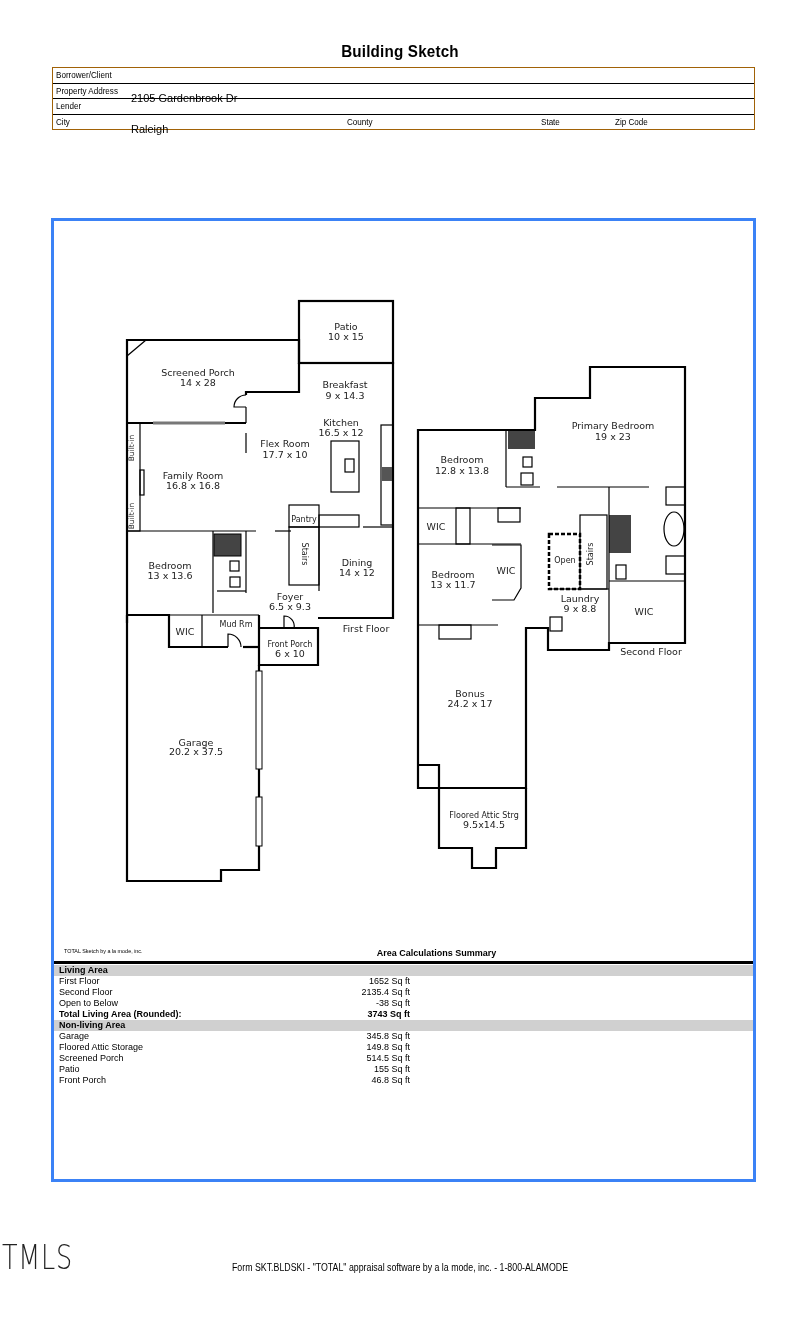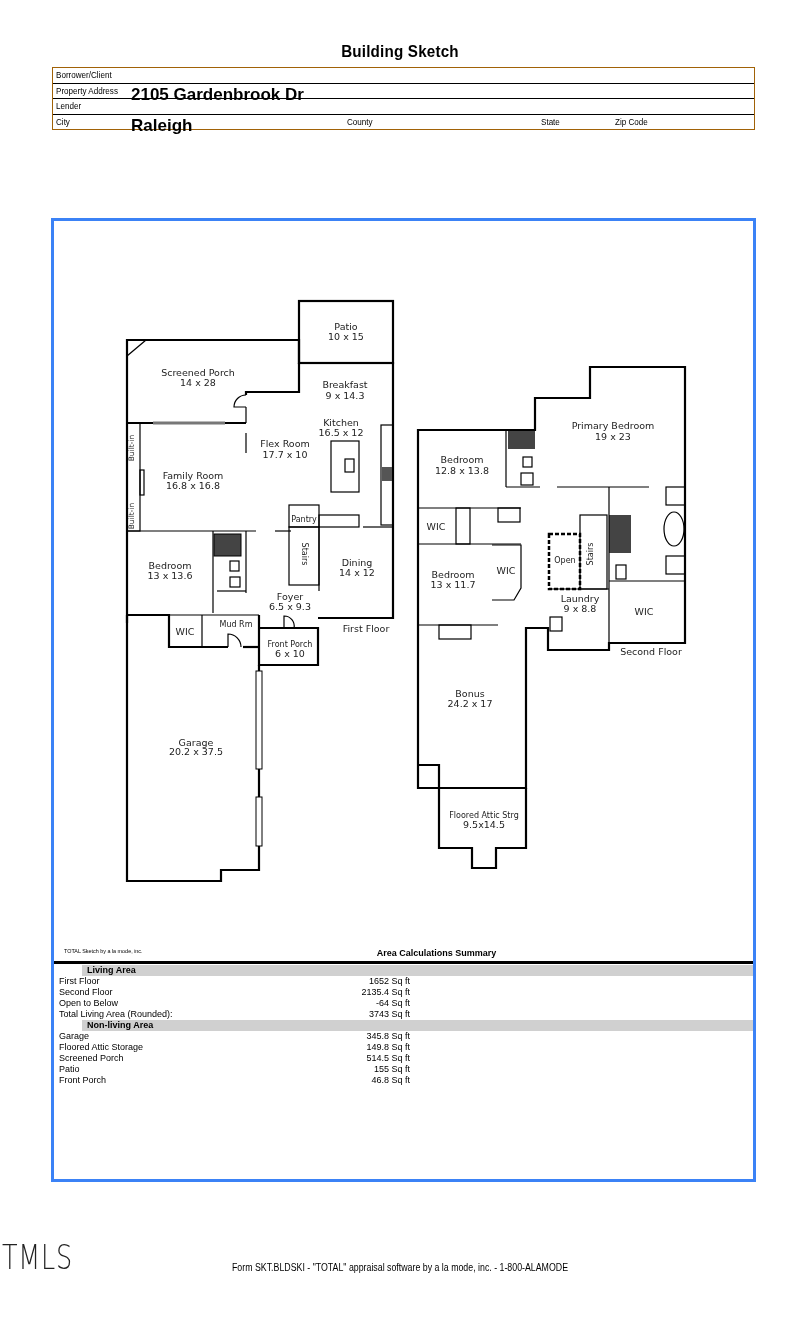--- a/index.html
+++ b/index.html
@@ -2,32 +2,32 @@
 <html><head>
 <meta charset="utf-8">
 <style>
   html,body{margin:0;padding:0;background:#fff;}
   body{width:800px;height:1317px;position:relative;overflow:hidden;font-family:"Liberation Sans",sans-serif;color:#000;}
   .title{position:absolute;left:0;width:800px;top:43px;text-align:center;font-family:"Liberation Sans",sans-serif;font-weight:bold;font-size:16px;letter-spacing:0.2px;transform:scaleX(0.95);}
   .hdr{position:absolute;left:52px;top:67px;width:701px;border:1px solid #a16207;font-family:"Liberation Sans Narrow","Liberation Sans",sans-serif;}
   .hdr .row{position:relative;height:14.5px;border-bottom:1px solid #000;font-size:10px;}
   .hdr .row:last-child{border-bottom:none;}
   .hdr .lbl{position:absolute;left:3px;top:1px;font-size:9.5px;transform:scaleX(0.85);transform-origin:left;}
-  .hdr .val{position:absolute;top:1px;font-size:17px;font-weight:bold;}
+  .hdr .val{position:absolute;top:8px;font-size:11px;}
   .frame{position:absolute;left:51px;top:218px;width:699px;height:958px;border:3px solid #3b82f6;}
   .plan{position:absolute;left:0;top:0;}
   .small-credit{position:absolute;left:10px;top:727px;font-size:6px;transform:scaleX(0.9);transform-origin:left;}
   .sum-title{position:absolute;left:0;width:765px;top:727px;text-align:center;font-size:9px;font-weight:bold;}
   .sumdiv{position:absolute;left:0;top:740px;width:699px;height:3px;background:#000;}
   .sum{position:absolute;left:0;top:744px;width:699px;font-size:9px;}
-  .sum .sec{background:#d0d0d0;height:11px;line-height:11px;font-weight:bold;padding-left:5px;margin-left:28px;}
+  .sum .sec{background:#d0d0d0;height:11px;line-height:11px;font-weight:bold;padding-left:5px;}
   .sum .r{position:relative;height:11px;line-height:11px;}
   .sum .r .n{position:absolute;left:5px;}
   .sum .r .v{position:absolute;right:343px;}
-  .sum .r.b{font-weight:normal;}
+  .sum .r.b{font-weight:bold;}
   .footer{position:absolute;left:0;width:800px;top:1262px;text-align:center;font-size:10px;transform:scaleX(0.88);}
   .tmls{position:absolute;left:2px;top:1237px;font-size:34px;font-weight:100;letter-spacing:1px;color:#222;font-family:"DejaVu Sans",sans-serif;transform:scaleX(0.75);transform-origin:left;-webkit-text-stroke:0px;}
   svg text{font-family:"DejaVu Sans",sans-serif;font-size:9.5px;fill:#222;text-anchor:middle;}
   svg .wall{stroke:#000;stroke-width:2.2;fill:none;}
   svg .iw{stroke:#000;stroke-width:1.2;fill:none;}
 </style>
 </head>
 <body>
 
 <div class="title">Building Sketch</div>
@@ -200,21 +200,21 @@
     <div class="r">
         <span class="n">First Floor</span>
         <span class="v">1652 Sq ft</span>
       </div>
     <div class="r">
         <span class="n">Second Floor</span>
         <span class="v">2135.4 Sq ft</span>
       </div>
     <div class="r">
         <span class="n">Open to Below</span>
-        <span class="v">-64 Sq ft</span>
+        <span class="v">-38 Sq ft</span>
       </div>
     <div class="r b">
         <span class="n">Total Living Area (Rounded):</span>
         <span class="v">3743 Sq ft</span>
       </div>
     <div class="sec">Non-living Area</div>
     <div class="r">
         <span class="n">Garage</span>
         <span class="v">345.8 Sq ft</span>
       </div>

